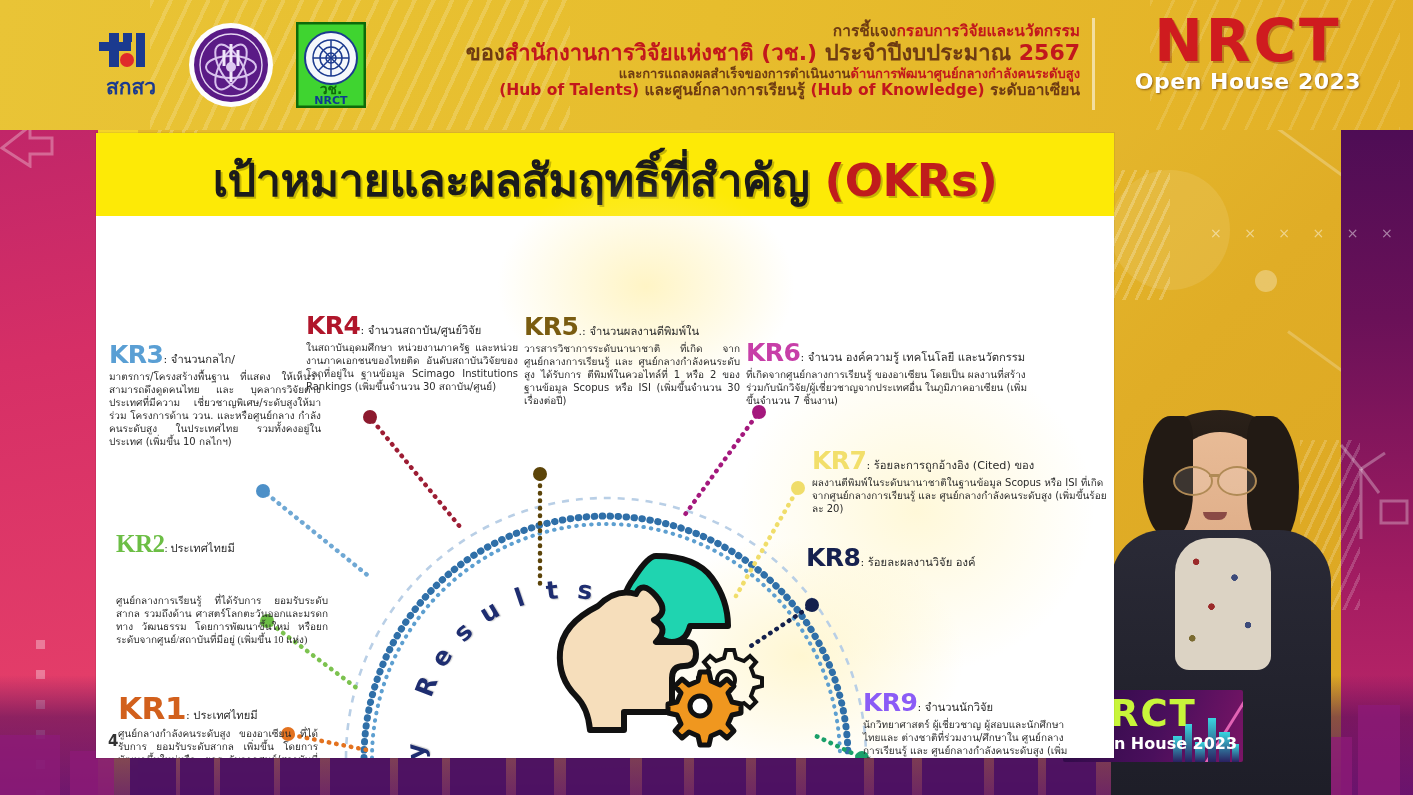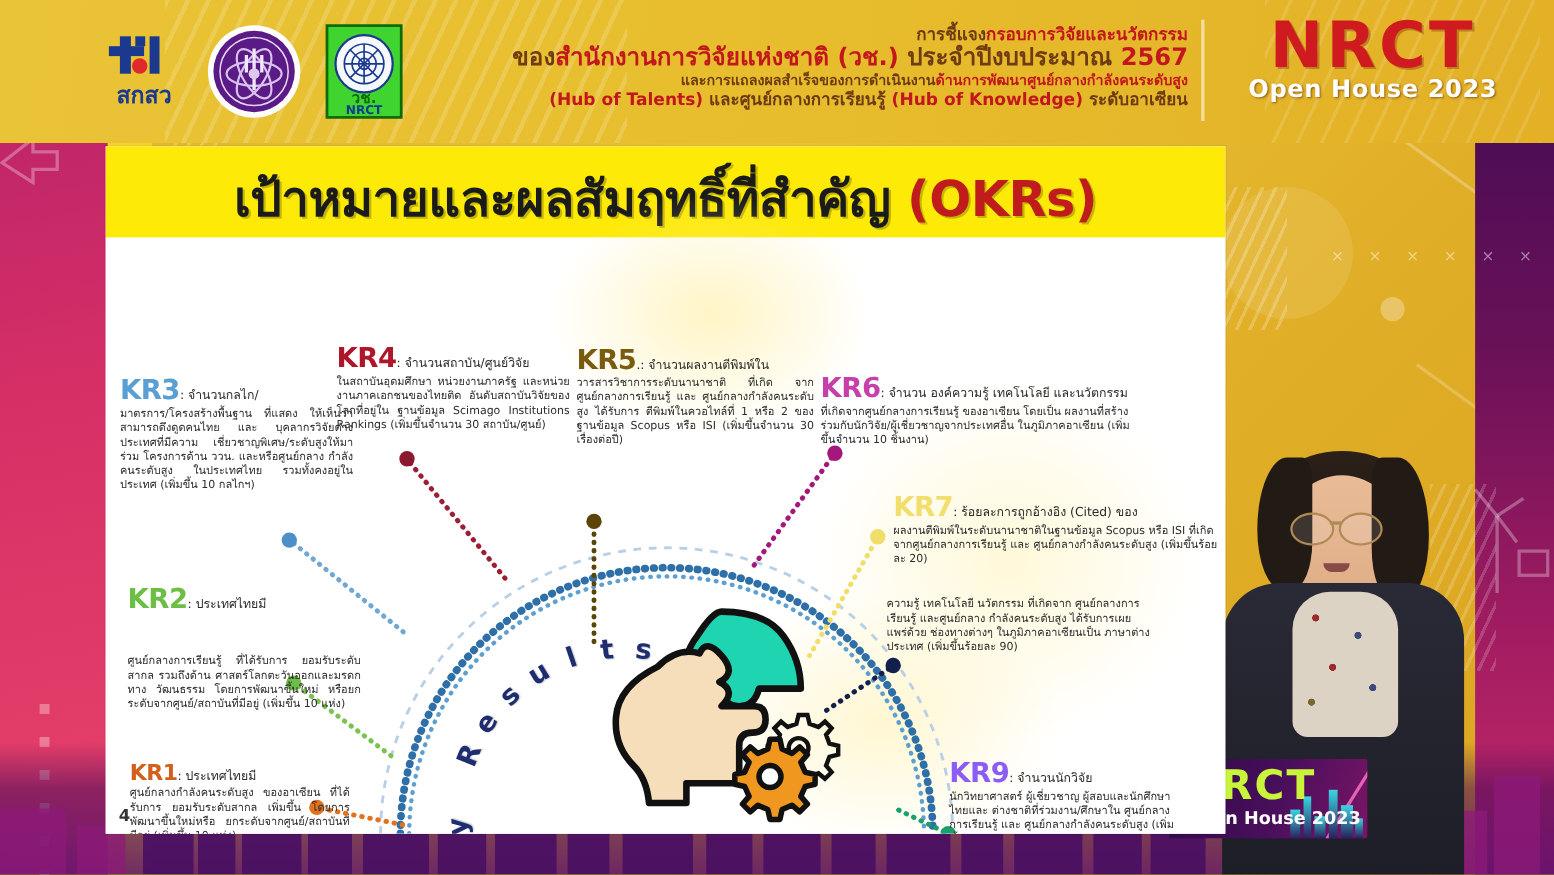--- a/index.html
+++ b/index.html
@@ -102,26 +102,26 @@
 
   #kr7{left:672px;top:230px;width:296px;margin-left:44px;}
   #kr7 .tag{font-size:25px;color:#f2df6b;}
 
   #kr8{left:710px;top:327px;width:240px;}
   #kr8 .tag{font-size:25px;color:#16214f;}
 
   #kr9{left:767px;top:472px;width:215px;}
   #kr9 .tag{font-size:25px;color:#1aa06a;}
 
-  #kr2{left:20px;top:314px;width:212px;}
+  #kr2{left:20px;top:314px;width:212px;font-family:Liberation Serif, serif;}
   #kr2 .tag{font-size:25px;color:#6cbe45;}
   #kr2 .txt{text-align:justify;margin-top:36px;}
 
   #kr1{left:22px;top:474px;width:200px;}
-  #kr1 .tag{font-size:20px;color:#d2601c;}
+  #kr1 .tag{font-size:31px;color:#d2601c;}
   #kr1 .txt{text-align:justify;}
 
   .kr .hdrline{display:block;margin-bottom:1px;}
 
   
   .center-wrap{position:absolute;left:330px;top:300px;width:360px;height:250px;}
   .keyres-word{
     position:absolute;left:58px;top:58px;width:170px;height:170px;
     font-weight:bold;font-size:24px;color:#1a2a6b;
   }
@@ -421,30 +421,30 @@
         <div class="txt">ในสถาบันอุดมศึกษา หน่วยงานภาครัฐ และหน่วยงานภาคเอกชนของไทยติด อันดับสถาบันวิจัยของโลกที่อยู่ใน ฐานข้อมูล Scimago Institutions Rankings (เพิ่มขึ้นจำนวน 30 สถาบัน/ศูนย์)</div>
       </div>
 
       <div class="kr" id="kr5">
         <span class="hdrline"><span class="tag" style="color: rgb(122, 92, 16);">KR5</span><span class="lead">.: จำนวนผลงานตีพิมพ์ใน</span></span>
         <div class="txt">วารสารวิชาการระดับนานาชาติ ที่เกิด จากศูนย์กลางการเรียนรู้ และ ศูนย์กลางกำลังคนระดับสูง ได้รับการ ตีพิมพ์ในควอไทล์ที่ 1 หรือ 2 ของ ฐานข้อมูล Scopus หรือ ISI (เพิ่มขึ้นจำนวน 30 เรื่องต่อปี)</div>
       </div>
 
       <div class="kr" id="kr6">
         <span class="hdrline"><span class="tag" style="color: rgb(199, 63, 168);">KR6</span><span class="lead">: จำนวน องค์ความรู้ เทคโนโลยี และนวัตกรรม</span></span>
-        <div class="txt">ที่เกิดจากศูนย์กลางการเรียนรู้ ของอาเซียน โดยเป็น ผลงานที่สร้างร่วมกับนักวิจัย/ผู้เชี่ยวชาญจากประเทศอื่น ในภูมิภาคอาเซียน (เพิ่มขึ้นจำนวน 10 ชิ้นงาน)</div>
+        <div class="txt">ที่เกิดจากศูนย์กลางการเรียนรู้ ของอาเซียน โดยเป็น ผลงานที่สร้างร่วมกับนักวิจัย/ผู้เชี่ยวชาญจากประเทศอื่น ในภูมิภาคอาเซียน (เพิ่มขึ้นจำนวน 7 ชิ้นงาน)</div>
       </div>
 
       <div class="kr" id="kr7">
         <span class="hdrline"><span class="tag" style="color: rgb(242, 223, 107);">KR7</span><span class="lead">: ร้อยละการถูกอ้างอิง (Cited) ของ</span></span>
         <div class="txt">ผลงานตีพิมพ์ในระดับนานาชาติในฐานข้อมูล Scopus หรือ ISI     ที่เกิดจากศูนย์กลางการเรียนรู้ และ ศูนย์กลางกำลังคนระดับสูง (เพิ่มขึ้นร้อยละ 20)</div>
       </div>
 
       <div class="kr" id="kr8">
-        <div class="txt">ความรู้ เทคโนโลยี นวัตกรรม ที่เกิดจาก ศูนย์กลางการเรียนรู้ และศูนย์กลาง กำลังคนระดับสูง ได้รับการเผยแพร่ด้วย ช่องทางต่างๆ ในภูมิภาคอาเซียนเป็น ภาษาต่างประเทศ (เพิ่มขึ้นร้อยละ 90)</div>
+        <span class="hdrline"><span class="tag" style="color: rgb(22, 33, 79);">KR8</span><span class="lead">: ร้อยละผลงานวิจัย องค์</span></span>
       </div>
 
       <div class="kr" id="kr9">
         <span class="hdrline"><span class="tag" style="color: #8b5cf6;">KR9</span><span class="lead">: จำนวนนักวิจัย</span></span>
         <div class="txt">นักวิทยาศาสตร์ ผู้เชี่ยวชาญ ผู้สอบและนักศึกษาไทยและ ต่างชาติที่ร่วมงาน/ศึกษาใน ศูนย์กลางการเรียนรู้ และ ศูนย์กลางกำลังคนระดับสูง (เพิ่มขึ้นจำนวน 600 คน)</div>
       </div>
 
       <div class="kr" id="kr2">
         <span class="hdrline"><span class="tag" style="color: rgb(108, 190, 69);">KR2</span><span class="lead">:            ประเทศไทยมี</span></span>
         <div class="txt">ศูนย์กลางการเรียนรู้ ที่ได้รับการ ยอมรับระดับสากล รวมถึงด้าน ศาสตร์โลกตะวันออกและมรดกทาง วัฒนธรรม โดยการพัฒนาขึ้นใหม่ หรือยกระดับจากศูนย์/สถาบันที่มีอยู่ (เพิ่มขึ้น 10 แห่ง)</div>

